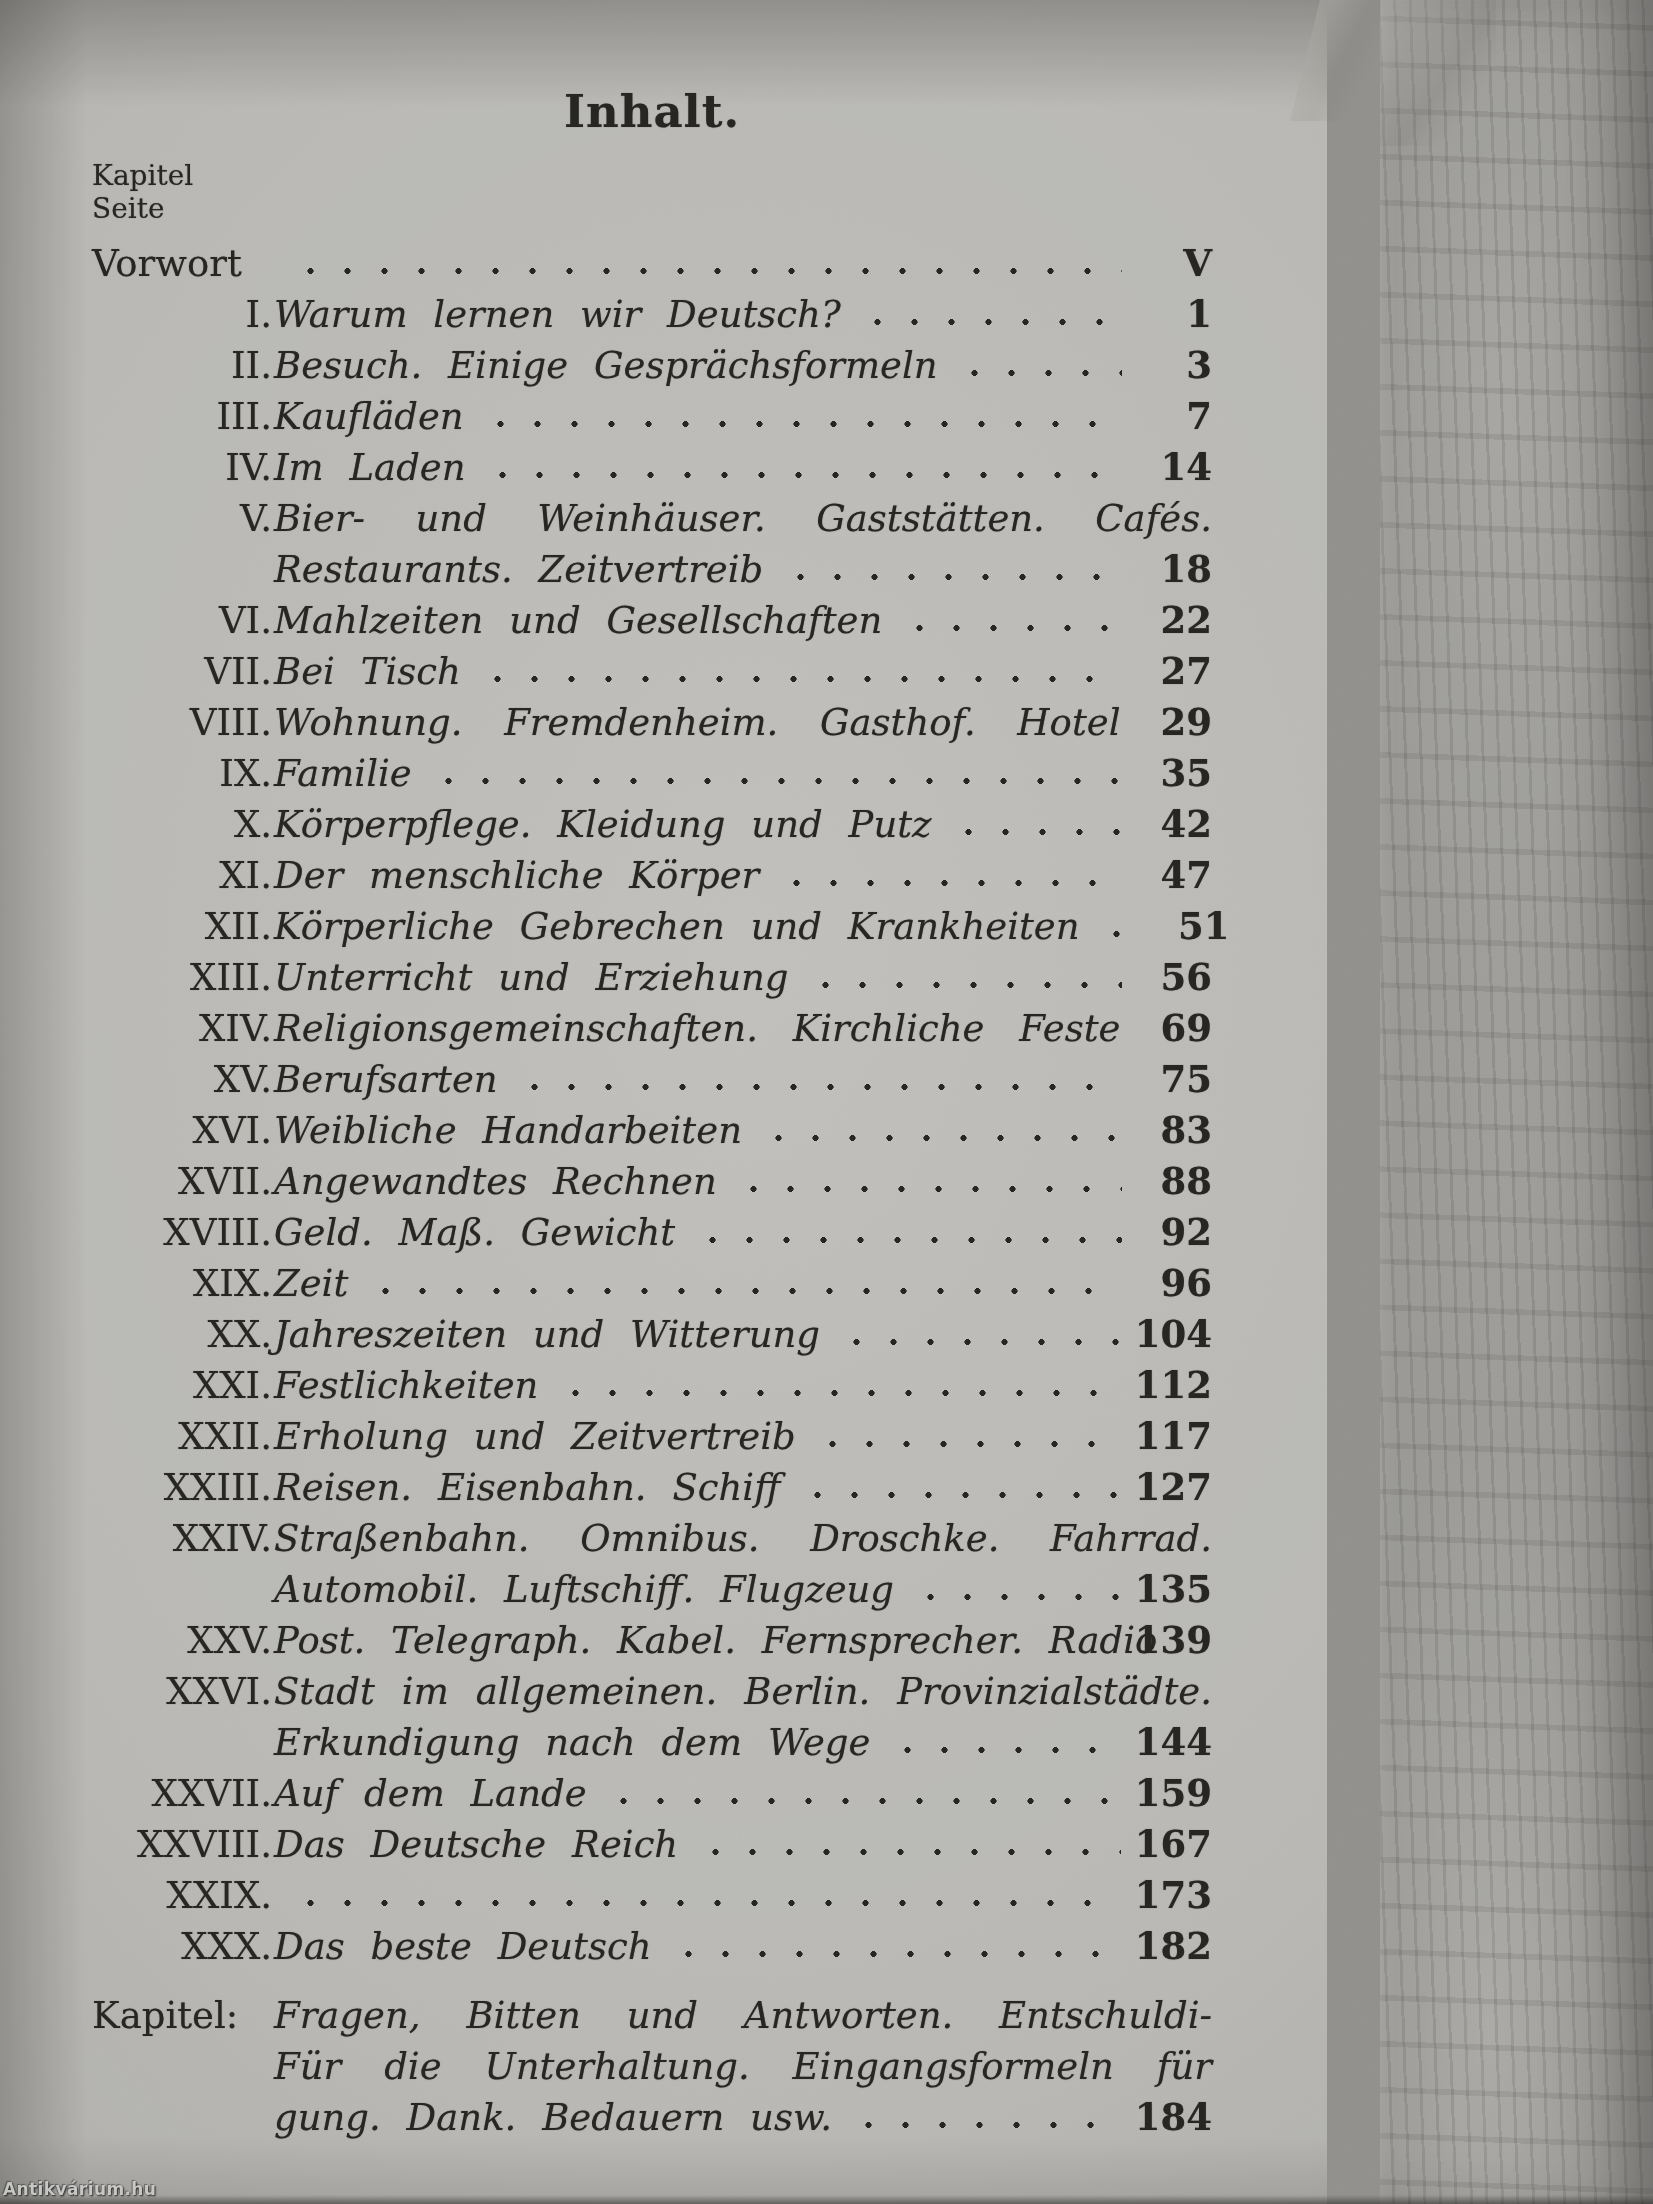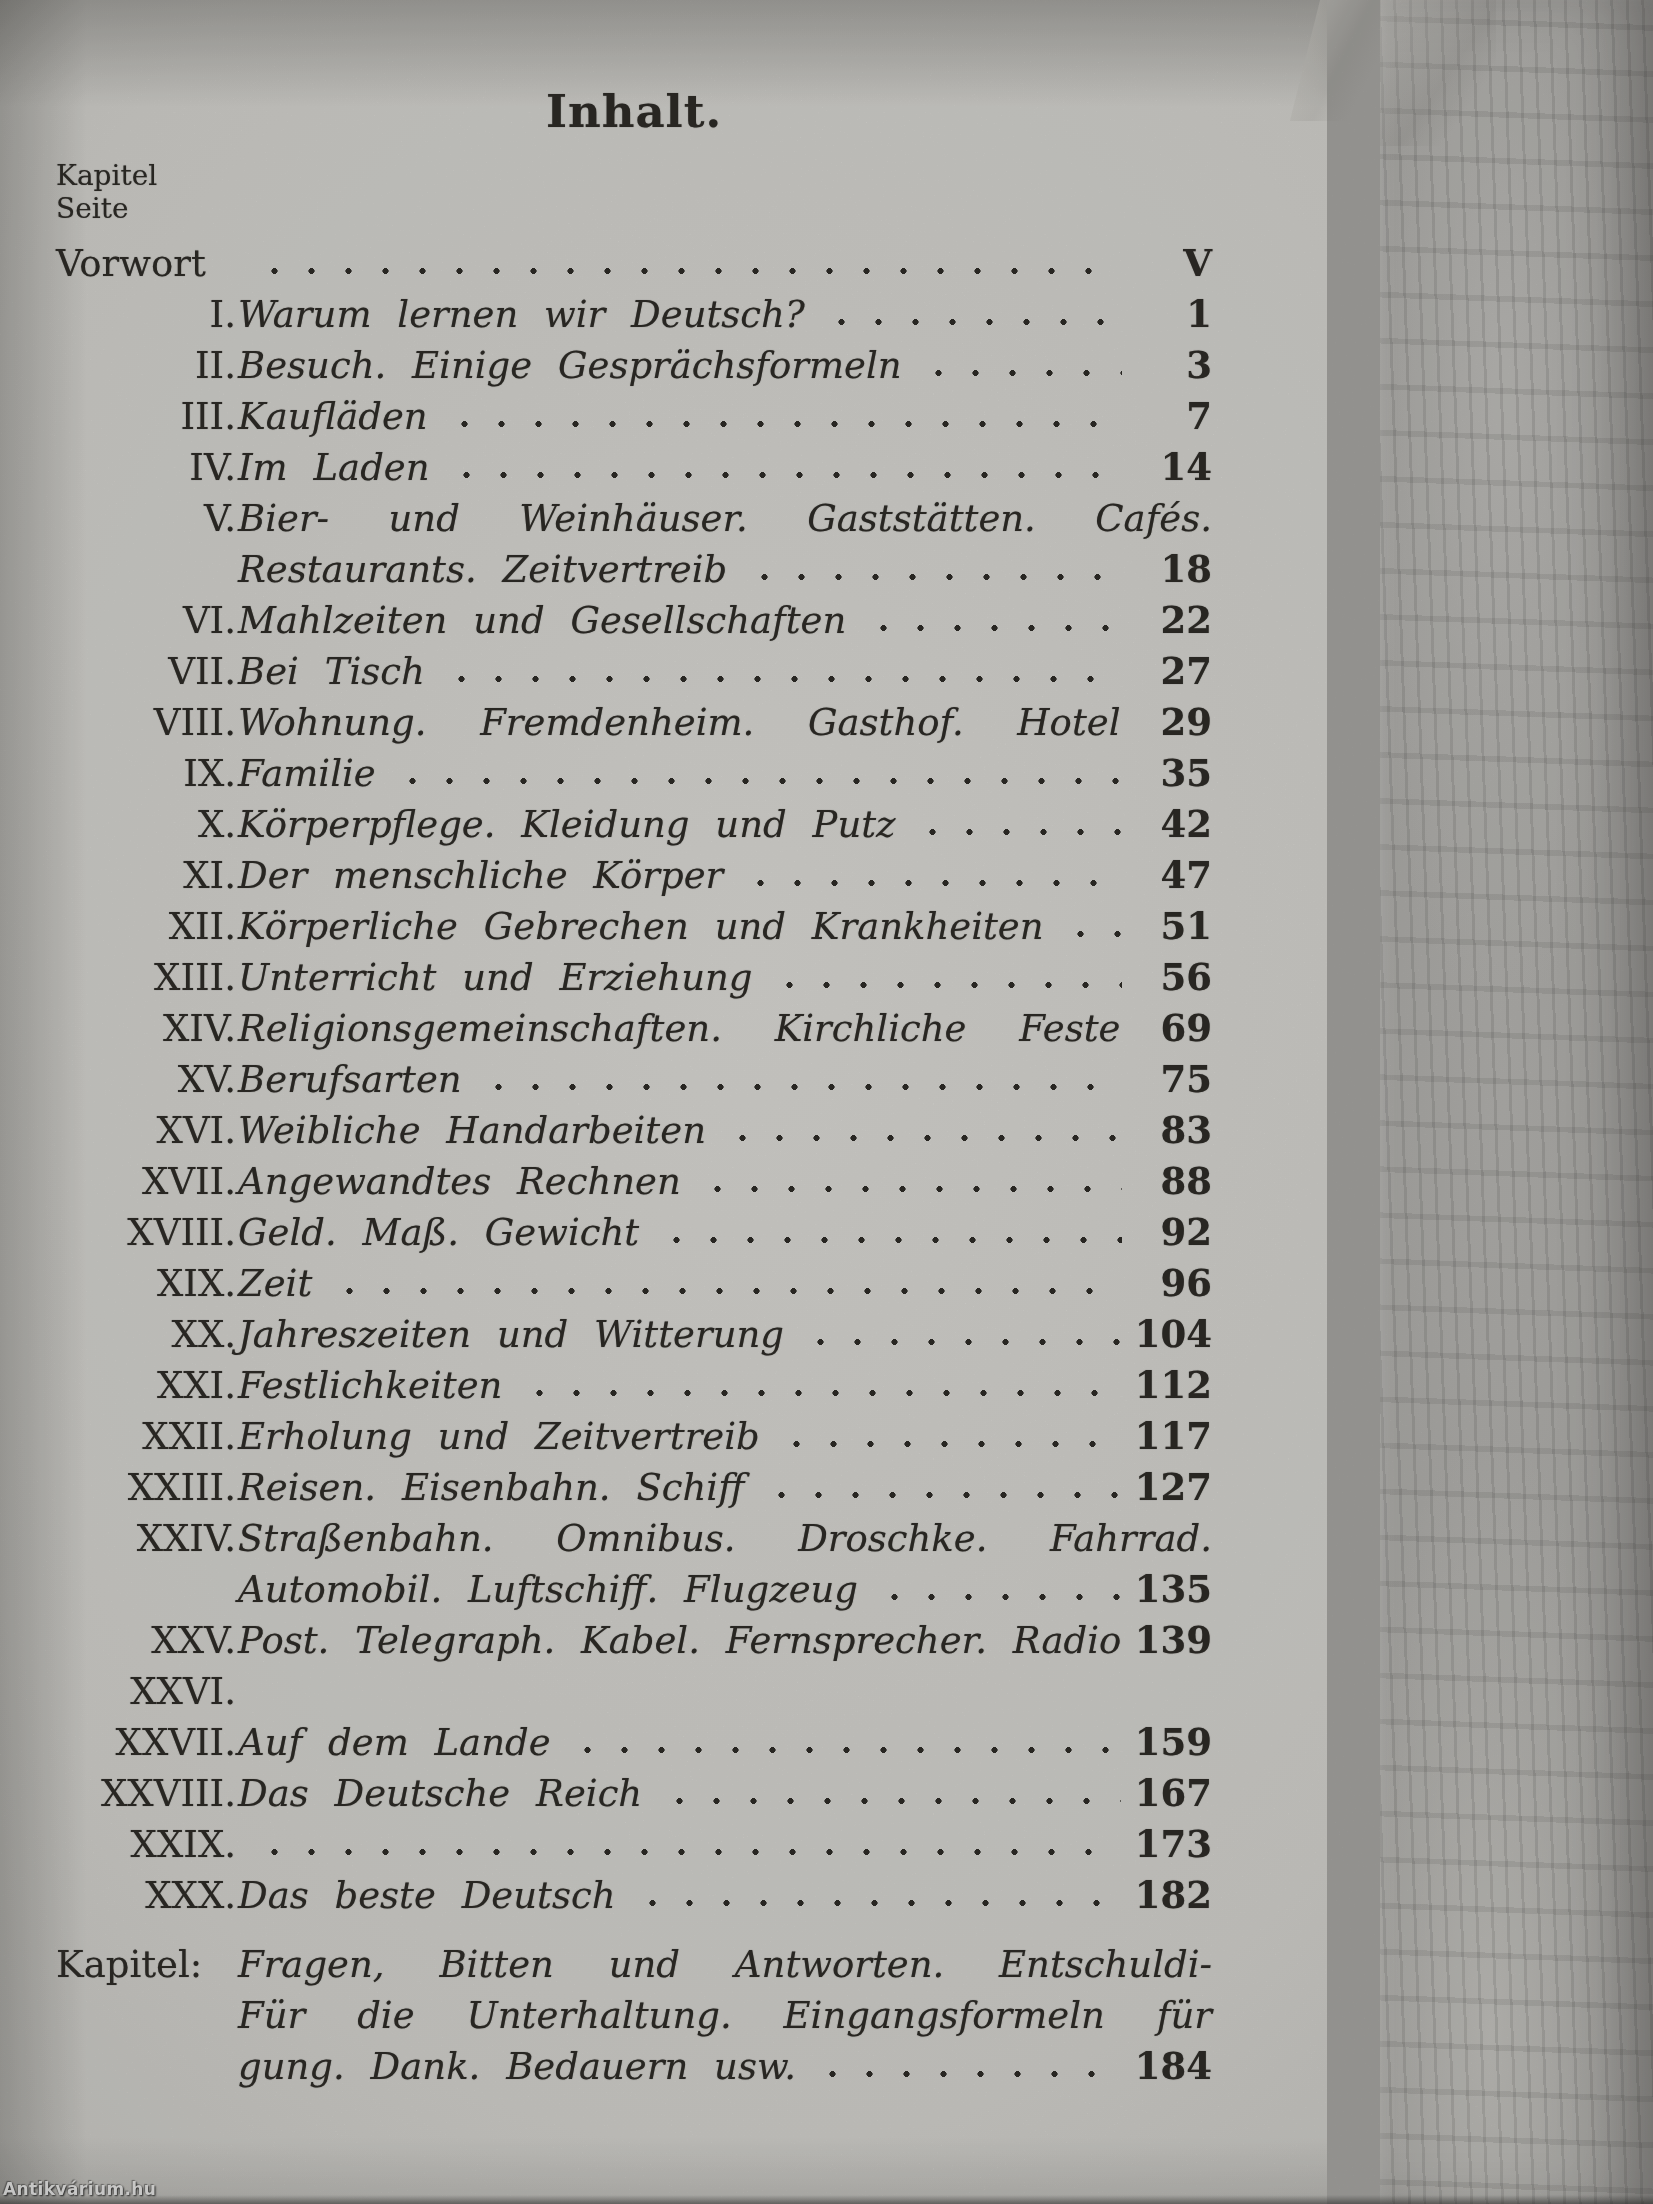--- a/index.html
+++ b/index.html
@@ -14,21 +14,21 @@
     position:absolute;left:0;top:0;width:1327px;height:2205px;
     background-color:#c6c5c1;
     background-image:
       linear-gradient(180deg, rgba(42,41,38,.30) 0, rgba(42,41,38,0) 107px),
       linear-gradient(90deg, rgba(42,41,38,.26) 0, rgba(42,41,38,0) 87px),
       linear-gradient(0deg, rgba(42,41,38,.14) 0, rgba(42,41,38,0) 68px),
       radial-gradient(115% 92% at 56% 44%, #d1d0cc 0%, #c8c7c3 58%, #b5b4b0 100%);
   }
   .content{
     position:relative;
-    padding:0 115px 0 56px;
+    padding:0 115px 0 92px;
     color:#211f1b;
     text-shadow:0 0 1px rgba(33,31,27,.55);
   }
   .title{
     margin:0;padding-top:83px;
     text-align:center;
     font-size:45px;font-weight:bold;letter-spacing:1px;
     line-height:58px;
   }
   .cols{
@@ -398,20 +398,30 @@
     <span class="marker">XXV.</span>
     <div class="lines">
             <div class="line">
               <span class="text spread">Post. Telegraph. Kabel. Fernsprecher. Radio</span>
               <span class="pnum">139</span>
             </div>
           </div>
   </div>
         <div class="row">
     <span class="marker">XXVI.</span>
+    <div class="lines">
+            <div class="line">
+              <span class="text justify">Stadt im allgemeinen. Berlin. Provinzialstädte.</span>
+            </div>
+            <div class="line">
+              <span class="text">Erkundigung nach dem Wege</span>
+              <span class="dots"></span>
+              <span class="pnum">144</span>
+            </div>
+          </div>
   </div>
         <div class="row">
     <span class="marker">XXVII.</span>
     <div class="lines">
             <div class="line">
               <span class="text">Auf dem Lande</span>
               <span class="dots"></span>
               <span class="pnum">159</span>
             </div>
           </div>

